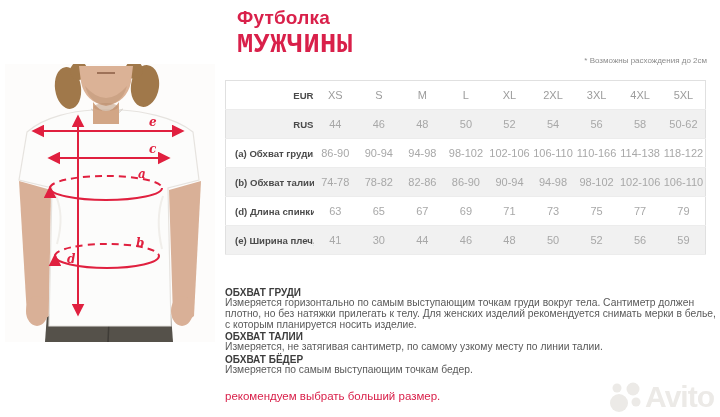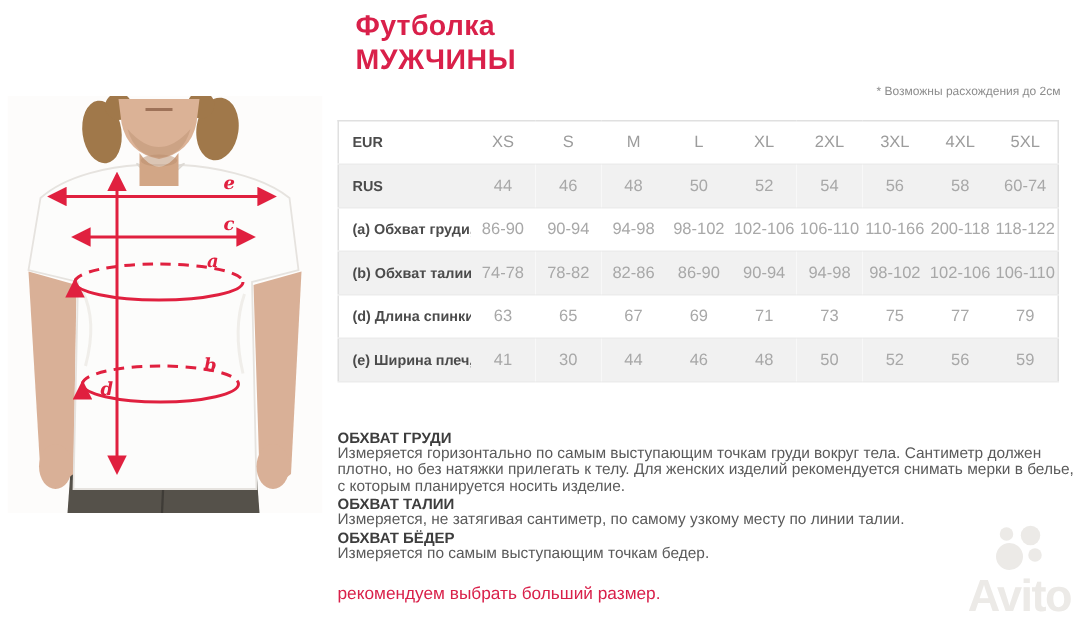--- a/index.html
+++ b/index.html
@@ -9,45 +9,45 @@
     --table-border:#e0e0e0;
   }
   *{margin:0;padding:0;box-sizing:border-box;}
   html,body{background:#fff;}
   body{font-family:"Liberation Sans","DejaVu Sans",sans-serif;}
   #screen{position:relative;width:720px;height:417px;background:#fff;overflow:hidden;}
 
   
   .title-block{position:absolute;left:237px;top:7px;}
   .title-cat{font-size:19px;font-weight:700;color:var(--accent);letter-spacing:.2px;}
-  .title-main{font-size:19px;font-weight:800;color:var(--accent);letter-spacing:.4px;margin-top:1px;}
+  .title-main{font-size:27px;font-weight:800;color:var(--accent);letter-spacing:.4px;margin-top:1px;font-family:Liberation Mono, monospace;}
   .note{position:absolute;right:13px;top:56px;font-size:8px;color:#8c8c8c;}
 
   
   table.size{position:absolute;left:225px;top:80px;width:481px;border-collapse:collapse;table-layout:fixed;border:1px solid var(--table-border);}
   table.size tr{height:29px;}
   table.size tr:nth-child(even){background:var(--alt-row);}
   table.size th,table.size td{border-bottom:1px solid #ececec;vertical-align:middle;white-space:nowrap;overflow:hidden;}
-  table.size th{width:88px;text-align:left;padding-left:9px;font-size:9.6px;font-weight:700;color:#4b4b4b;}
+  table.size th{width:88px;text-align:right;padding-left:9px;font-size:9.6px;font-weight:700;color:#4b4b4b;}
   table.size td{text-align:center;font-size:11px;color:#a8a8a8;}
   table.size tr.head-row td{color:#9c9c9c;margin-top:40px;}
 
   
   .guide{position:absolute;left:225px;top:286px;width:497px;}
   .g-title{font-size:10px;font-weight:700;color:#3d3d3d;line-height:11px;margin-top:1px;}
   .g-text{font-size:10.3px;color:#5a5a5a;line-height:10.8px;margin-bottom:1px;}
 
   
   .footnote{position:absolute;left:225px;top:388px;font-size:11.5px;color:var(--accent);line-height:17px;}
 
   
   .diagram{position:absolute;left:5px;top:64px;width:210px;height:278px;}
 
   
-  .watermark{position:absolute;right:6px;bottom:4px;display:flex;align-items:center;gap:2px;color:#eceae7;flex-direction:column;}
+  .watermark{position:absolute;right:6px;bottom:4px;display:flex;align-items:center;gap:2px;color:#eceae7;}
   .watermark .wm-text{font-size:30px;font-weight:700;letter-spacing:-1px;line-height:1;}
 </style>
 </head>
 <body>
 
 <div id="screen">
 
   <svg class="diagram" viewBox="0 0 210 278">
     <defs>
       <marker id="arr" viewBox="0 0 10 10" refX="8" refY="5" markerWidth="6.5" markerHeight="6.5" orient="auto-start-reverse">
@@ -134,32 +134,32 @@
         <tr>
           <th>RUS</th>
           <td>44</td>
           <td>46</td>
           <td>48</td>
           <td>50</td>
           <td>52</td>
           <td>54</td>
           <td>56</td>
           <td>58</td>
-          <td>60-74</td>
+          <td>50-62</td>
         </tr>
         <tr>
           <th>(a) Обхват груди, см</th>
           <td>86-90</td>
           <td>90-94</td>
           <td>94-98</td>
           <td>98-102</td>
           <td>102-106</td>
           <td>106-110</td>
           <td>110-166</td>
-          <td>200-118</td>
+          <td>114-138</td>
           <td>118-122</td>
         </tr>
         <tr>
           <th>(b) Обхват талии, см</th>
           <td>74-78</td>
           <td>78-82</td>
           <td>82-86</td>
           <td>86-90</td>
           <td>90-94</td>
           <td>94-98</td>

